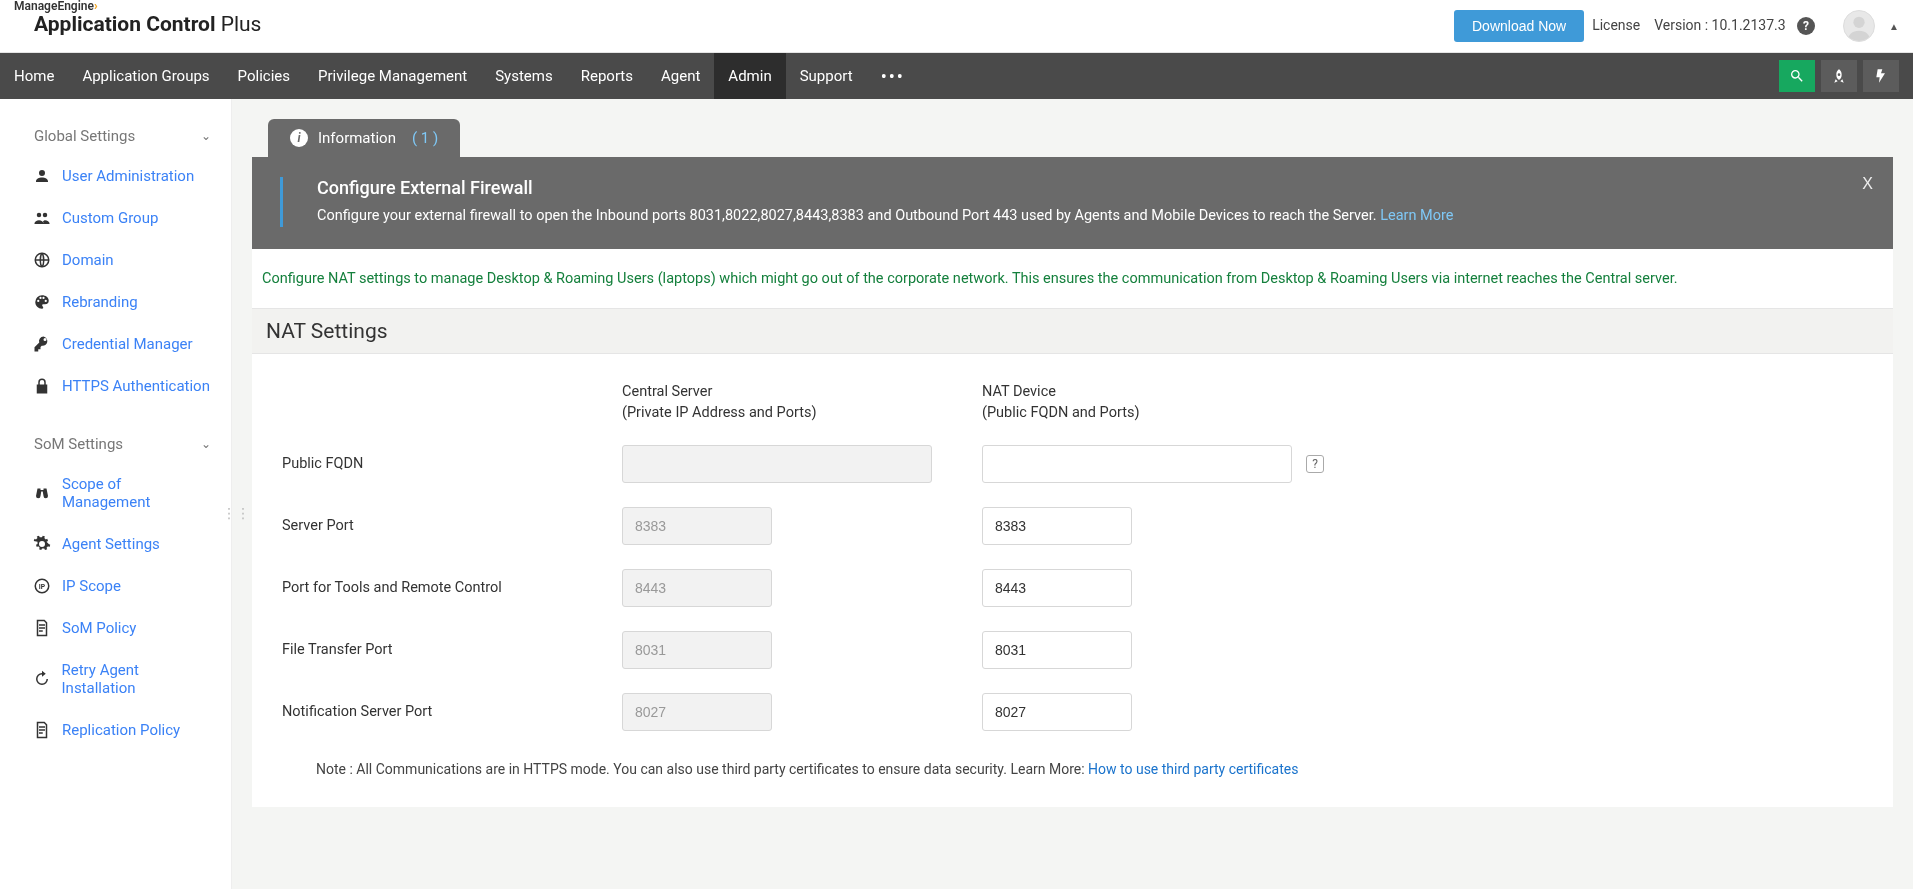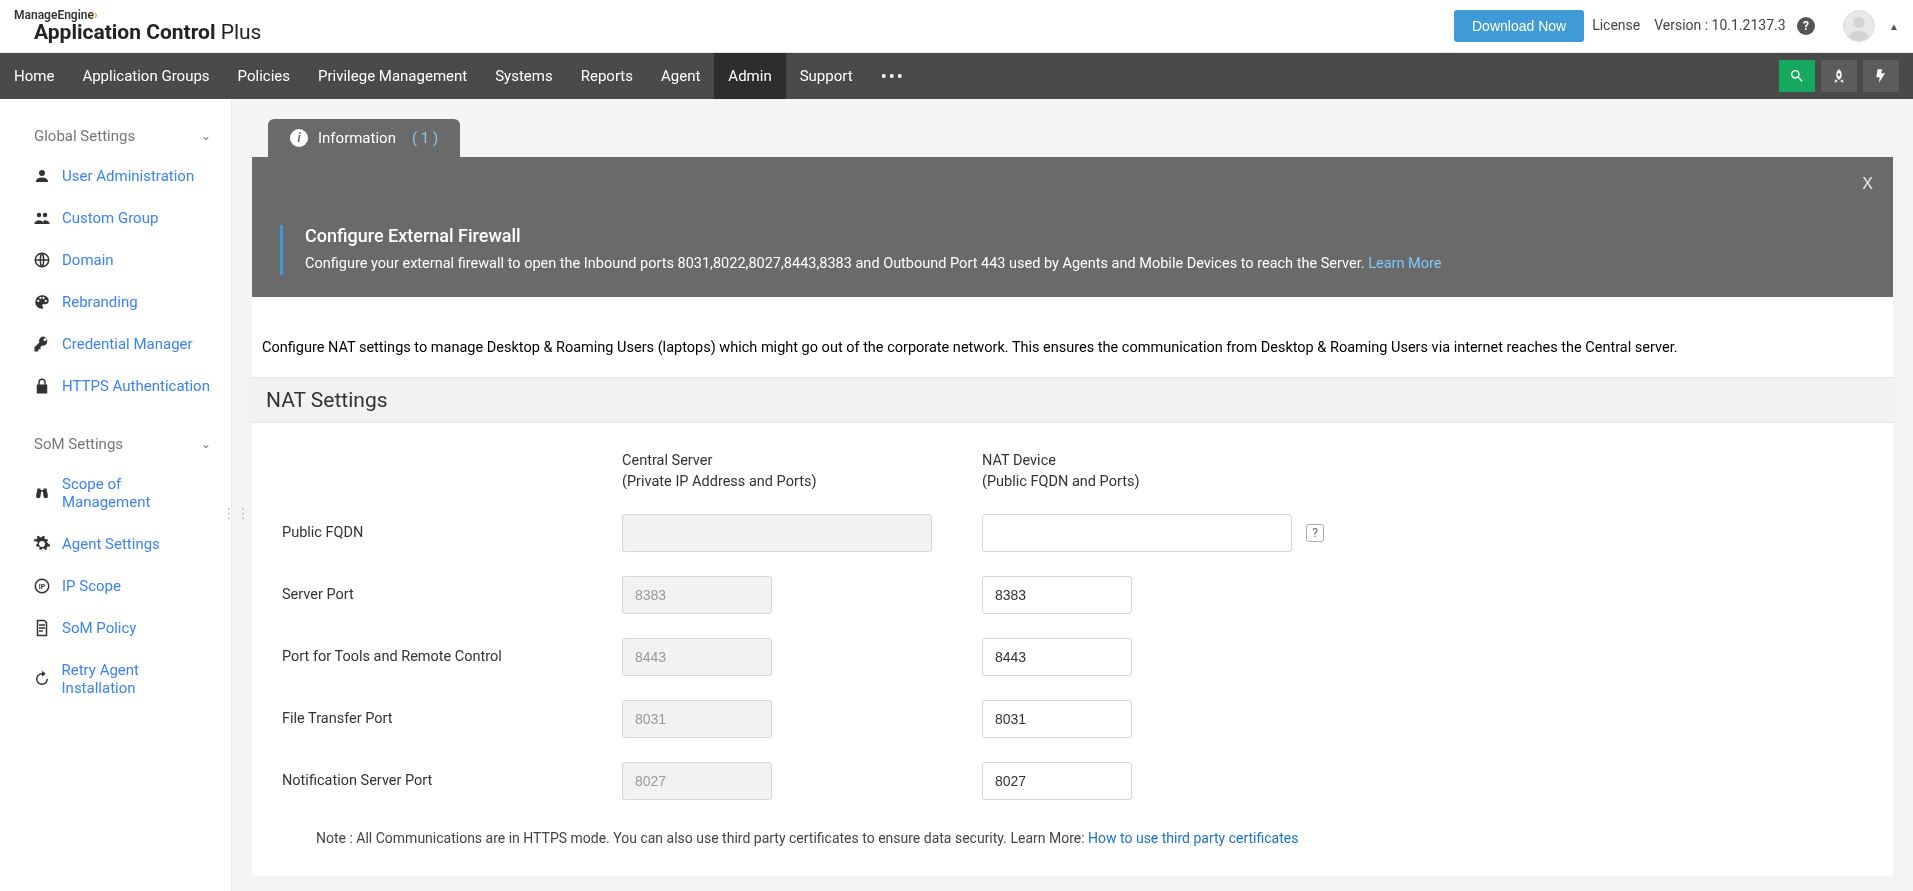--- a/index.html
+++ b/index.html
@@ -6,21 +6,20 @@
   body {
     font-family: -apple-system, BlinkMacSystemFont, "Segoe UI", Roboto, "Helvetica Neue", Arial, sans-serif;
     font-size: 14px;
     color: #333;
     background: #fff;
     width: 1913px;
   }
   
   .top-header {
     display: flex;
-    align-items: center;
     justify-content: space-between;
     height: 53px;
     padding: 0 14px;
     border-bottom: 1px solid #e5e5e5;
     background: #fff;
   }
   .brand {
     display: flex;
     flex-direction: column;
     line-height: 1.05;
@@ -185,38 +184,36 @@
   .banner {
     margin: 0 0 0 0;
     background: #6a6a6a;
     color: #fff;
     padding: 20px 28px 22px 28px;
     position: relative;
     display: flex;
   }
   .banner-inner {
     border-left: 3px solid #3f9ad8;
-    padding-left: 22px;
+    padding-left: 34px;
     flex: 1;
-    margin-top: 48px;
   }
   .banner-title { font-size: 18px; font-weight: 500; margin-bottom: 6px; }
   .banner-body { font-size: 14.5px; line-height: 1.6; }
   .banner-body a { color: #7fc8f6; text-decoration: none; }
   .banner-close {
     position: absolute; right: 20px; top: 18px;
     color: #eee; font-size: 16px; cursor: pointer;
     font-family: Arial, sans-serif;
   }
   .intro-text {
     padding: 18px 10px 18px 10px;
     font-size: 14.5px;
-    color: #000000;
+    color: #15803d;
     line-height: 1.6;
-    margin-top: 21px;
   }
   .section-header {
     background: #f2f2f0;
     border: 1px solid #e5e5e5;
     border-left: none; border-right: none;
     padding: 10px 14px;
     font-size: 21px;
     color: #333;
   }
   .form-area {
@@ -424,20 +421,28 @@
       <span>SoM Policy</span>
     </div>
     <div class="side-link">
       <span class="icon">
           <svg viewBox="0 0 24 24">
             <path d="M12 4a8 8 0 108 8h-2a6 6 0 11-6-6v3l5-4-5-4z"></path>
           </svg>
         </span>
       <span>Retry Agent Installation</span>
     </div>
+    <div class="side-link">
+      <span class="icon">
+          <svg viewBox="0 0 24 24">
+            <path d="M6 2h9l3 3v17H6zM8 8h8M8 12h8M8 16h5" fill="none" stroke="#333" stroke-width="2"></path>
+          </svg>
+        </span>
+      <span>Replication Policy</span>
+    </div>
 
     <div class="collapse-handle">⋮⋮</div>
   </div>
 
   <div class="content">
     <div class="tab-strip">
       <div class="tab">
         <span class="info-dot">i</span>
         <span>Information</span>
         <span class="count">( 1 )</span>

